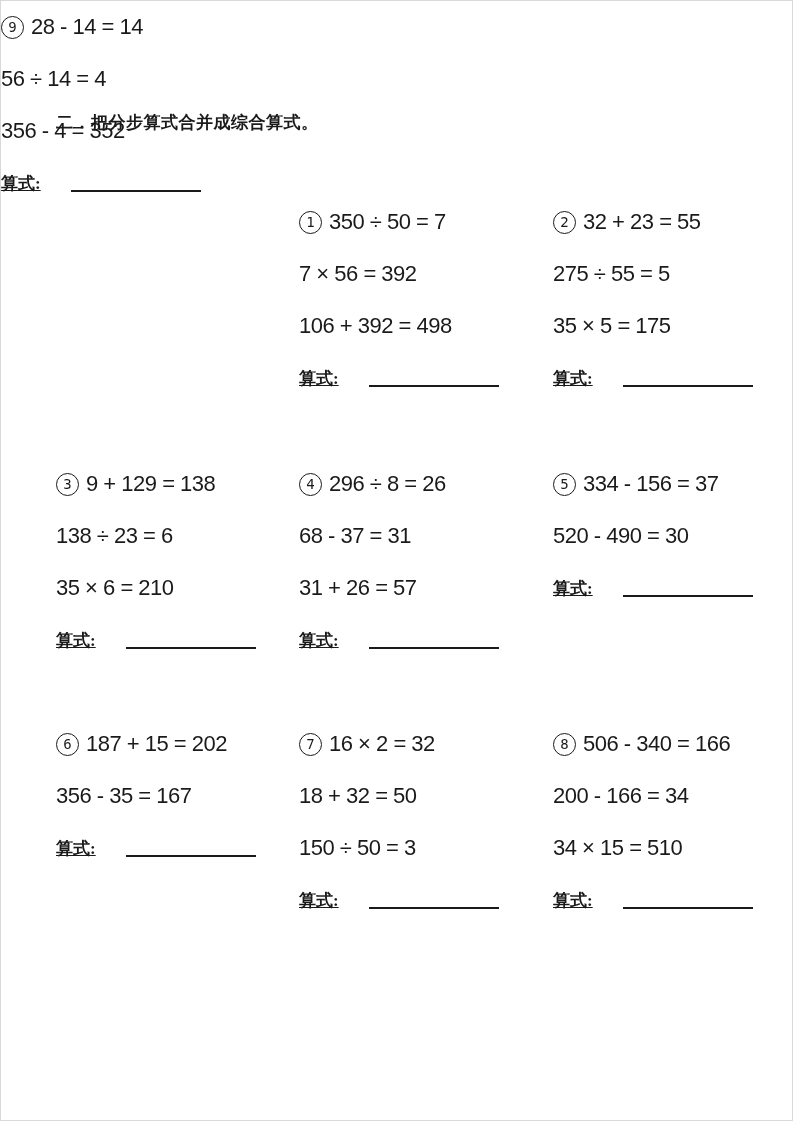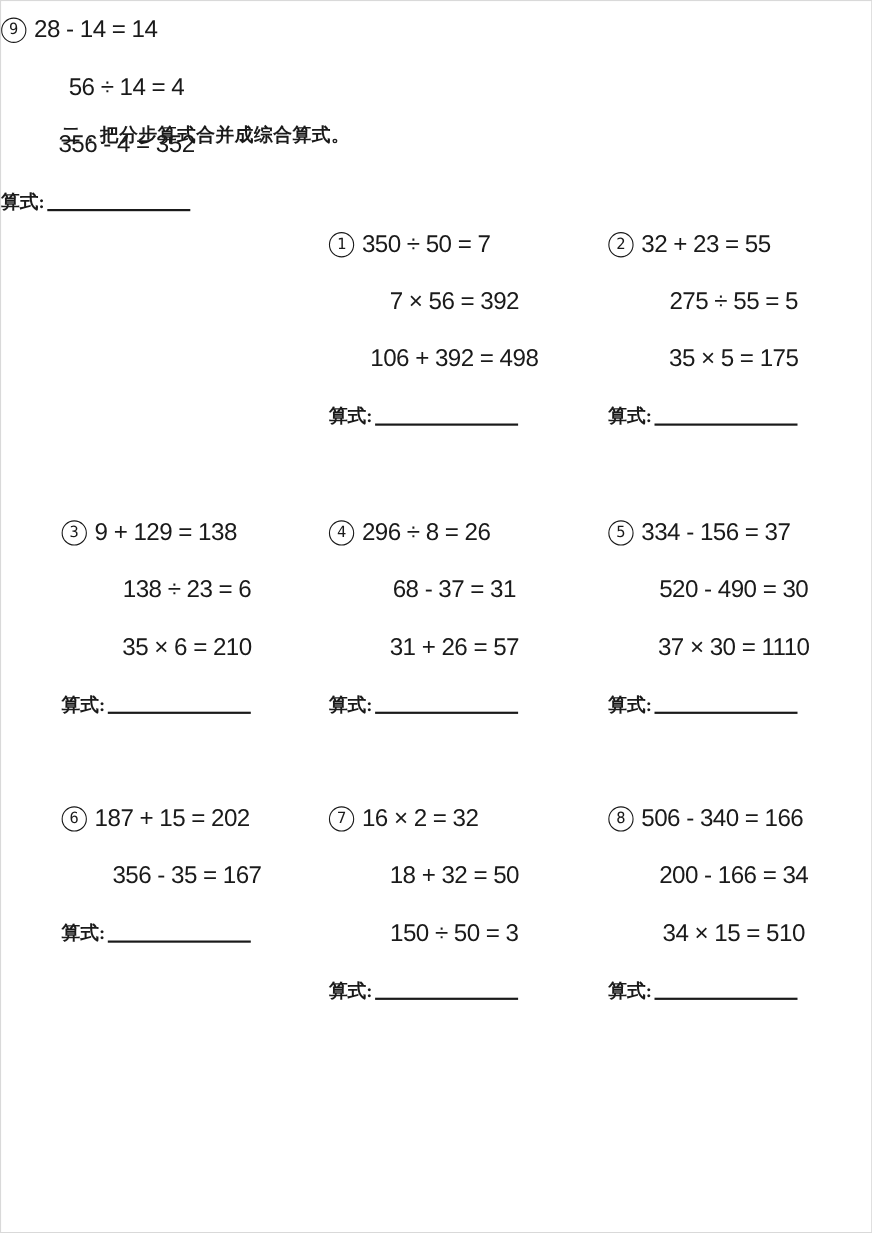--- a/index.html
+++ b/index.html
@@ -45,22 +45,21 @@
   .line {
     height: 52px;
     display: flex;
     align-items: center;
   }
   .line-first {
     justify-content: flex-start;
     gap: 7px;
   }
   .line-step {
-    justify-content: center;
-    margin-left: 28px;
+    justify-content: flex-start;
   }
   .circle {
     flex: 0 0 auto;
     width: 23px;
     height: 23px;
     border: 1.6px solid #1a1a1a;
     border-radius: 50%;
     display: flex;
     align-items: center;
     justify-content: center;
@@ -69,21 +68,22 @@
     line-height: 1;
     box-sizing: border-box;
   }
   .eq {
     font-family: Liberation Sans, sans-serif;
     font-size: 22px;
     white-space: nowrap;
     letter-spacing: -0.5px;
   }
   .line-answer {
-    justify-content: flex-start;
+    justify-content: space-between;
+    text-decoration: underline;
   }
   .ans-label {
     font-size: 17px;
     font-weight: bold;
     white-space: nowrap;
     flex: 0 0 auto;
   }
   .blank {
     width: 130px;
     height: 0;
@@ -168,23 +168,20 @@
   </div>
 
   <div class="problem">
     <div class="line line-first">
       <span class="circle">5</span>
       <span class="eq">334 - 156 = 37</span>
     </div>
     <div class="line line-step">
       <span class="eq">520 - 490 = 30</span>
     </div>
-    <div class="line line-step">
-      <span class="eq">37 × 30 = 1110</span>
-    </div>
     <div class="line line-answer">
       <span class="ans-label">算式:</span>
       <span class="blank"></span>
     </div>
   </div>
 
   <div class="problem">
     <div class="line line-first">
       <span class="circle">6</span>
       <span class="eq">187 + 15 = 202</span>

